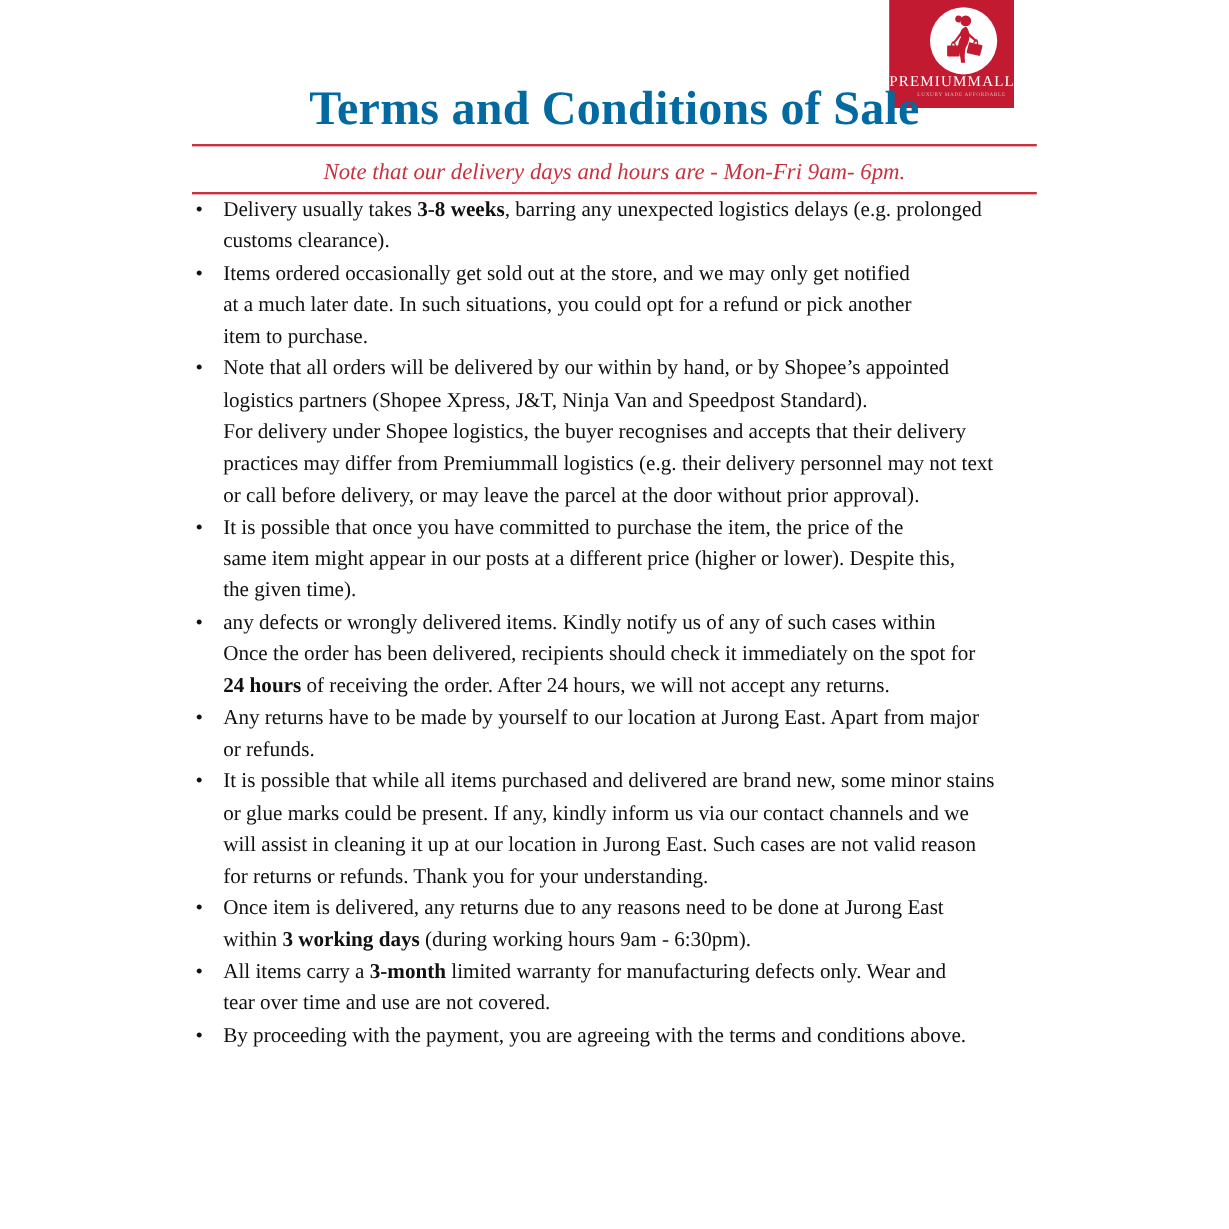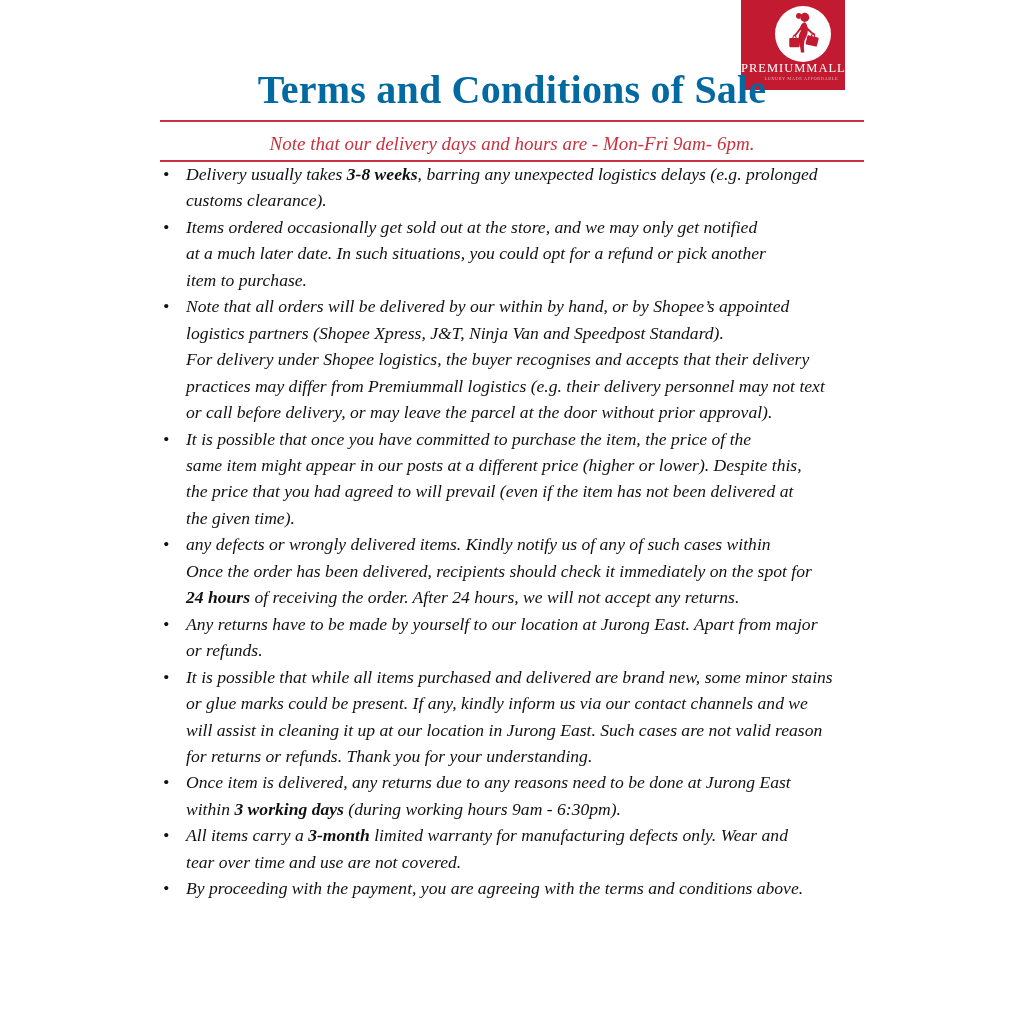--- a/index.html
+++ b/index.html
@@ -91,21 +91,21 @@
     position: absolute;
     left: 186px;
     top: 161px;
     width: 692px;
     margin: 0;
     padding: 0;
     list-style: none;
     font-size: 17.6px;
     line-height: 26.45px;
   }
-  .terms li { position: relative; margin: 0; padding: 0; font-style: italic; }
+  .terms li { position: relative; margin: 0; padding: 0; }
   .terms li::before {
     content: "\2022";
     position: absolute;
     left: -23px;
     top: 0;
     font-size: 17.6px;
   }
   .term-line { white-space: nowrap; }
   .term-line .bold { font-weight: 700; }
 </style>
@@ -153,21 +153,20 @@
       <li>
         <div class="term-line"><span>Note that all orders will be delivered by our within by hand, or by Shopee’s appointed</span></div>
         <div class="term-line"><span>logistics partners (Shopee Xpress, J&amp;T, Ninja Van and Speedpost Standard).</span></div>
         <div class="term-line"><span>For delivery under Shopee logistics, the buyer recognises and accepts that their delivery</span></div>
         <div class="term-line"><span>practices may differ from Premiummall logistics (e.g. their delivery personnel may not text</span></div>
         <div class="term-line"><span>or call before delivery, or may leave the parcel at the door without prior approval).</span></div>
       </li>
       <li>
         <div class="term-line"><span>It is possible that once you have committed to purchase the item, the price of the</span></div>
         <div class="term-line"><span>same item might appear in our posts at a different price (higher or lower). Despite this,</span></div>
-        <div class="term-line"><span>the price that you had agreed to will prevail (even if the item has not been delivered at</span></div>
         <div class="term-line"><span>the given time).</span></div>
       </li>
       <li>
         <div class="term-line"><span>any defects or wrongly delivered items. Kindly notify us of any of such cases within</span></div>
         <div class="term-line"><span>Once the order has been delivered, recipients should check it immediately on the spot for</span></div>
         <div class="term-line"><span class="bold">24 hours</span><span> of receiving the order. After 24 hours, we will not accept any returns.</span></div>
       </li>
       <li>
         <div class="term-line"><span>Any returns have to be made by yourself to our location at Jurong East. Apart from major</span></div>
         <div class="term-line"><span>or refunds.</span></div>

